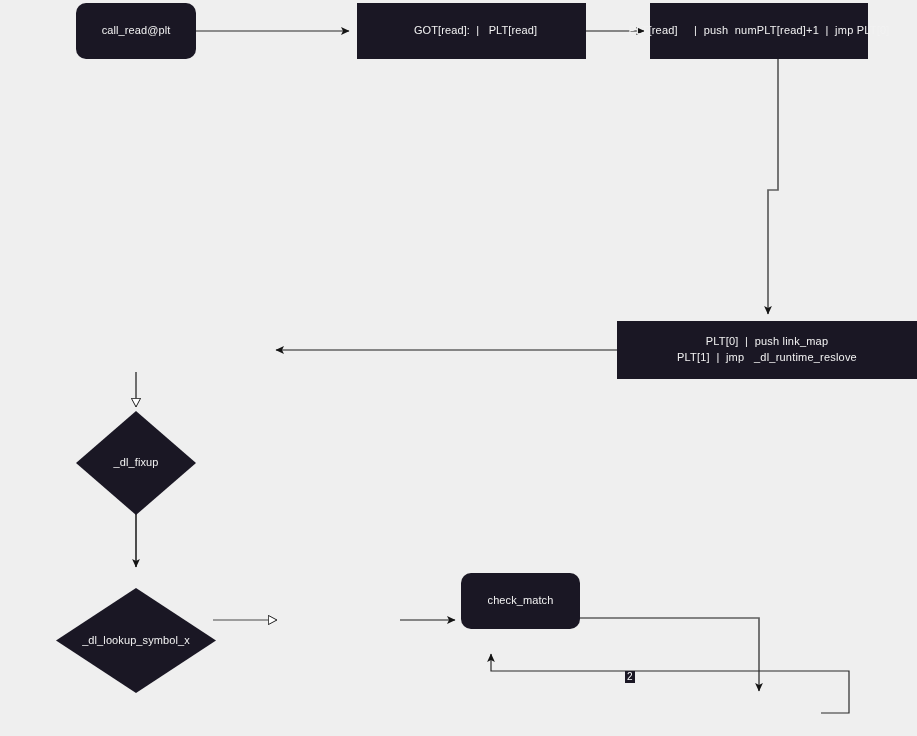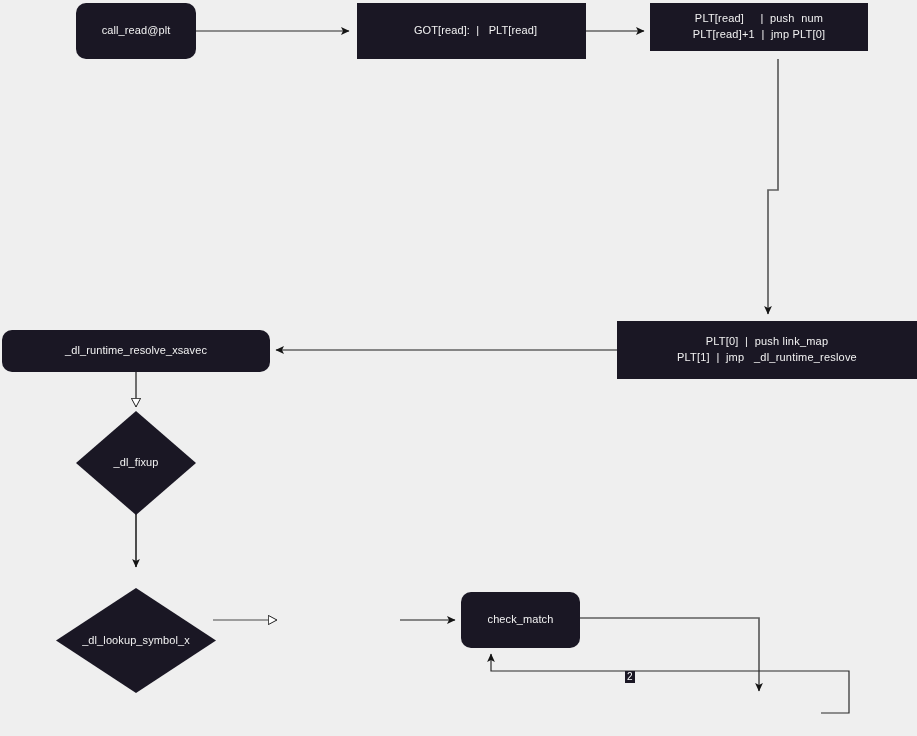--- a/index.html
+++ b/index.html
@@ -141,45 +141,42 @@
   </svg>
 
   <div class="node box rounded" style="left:76px; top:3px; width:120px; height:56px;">
     <span class="label">call_read@plt</span>
   </div>
 
   <div class="node box" style="left:357px; top:3px; width:229px; height:56px;padding-left:8px;">
     <span class="label">GOT[read]:  |   PLT[read]</span>
   </div>
 
-  <div class="node box" style="left:650px; top:3px; width:218px; height:48px; flex-direction:column; justify-content:center;">
+  <div class="node box" style="left:650px; top:3px; width:218px; height:56px; justify-content:center;">
     <span class="label mono-ish">PLT[read]     |  push  num</span>
     <span class="label mono-ish">PLT[read]+1  |  jmp PLT[0]</span>
   </div>
 
   <div class="node box" style="left:617px; top:321px; width:300px; height:58px; flex-direction:column; justify-content:center;text-align:right;">
     <span class="label mono-ish">PLT[0]  |  push link_map</span>
     <span class="label mono-ish">PLT[1]  |  jmp   _dl_runtime_reslove</span>
   </div>
 
-  <div class="node box rounded" style="left:2px; top:330px; width:268px; height:42px;">
-    <span class="label">_dl_runtime_resolve_xsavec</span>
-  </div>
 
   <div class="node diamond" style="left:76px; top:411px; width:120px; height:104px;">
     <span class="dshape"></span>
     <span class="label">_dl_fixup</span>
   </div>
 
   <div class="node diamond" style="left:56px; top:588px; width:160px; height:105px;">
     <span class="dshape"></span>
     <span class="label">_dl_lookup_symbol_x</span>
   </div>
 
 
-  <div class="node box rounded" style="left:461px; top:592px; width:119px; height:56px;">
+  <div class="node box rounded" style="left:461px; top:573px; width:119px; height:56px;">
     <span class="label">check_match</span>
   </div>
 
 
   <span class="edge-badge" style="left:625px; top:671px;">2</span>
 
 </div>
 
 </body></html>

